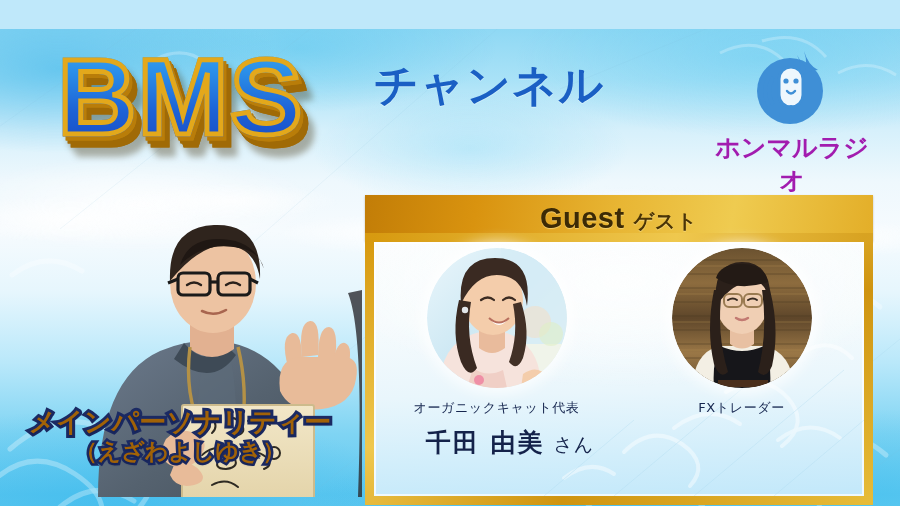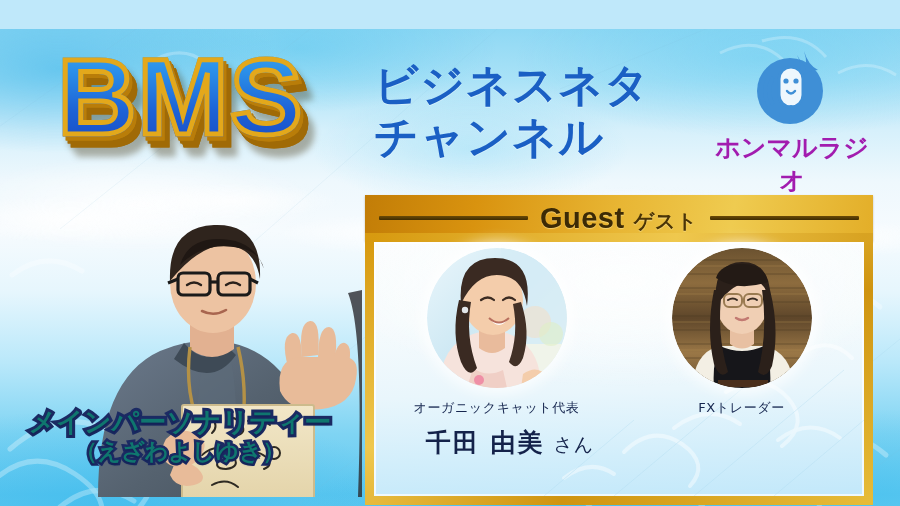--- a/index.html
+++ b/index.html
@@ -96,21 +96,21 @@
     font-family:"DejaVu Sans", sans-serif;
     font-weight:700; font-size:25px; color:#a21caf; letter-spacing:0px;
   }
 
   
   .host-photo{ position:absolute; left:62px; top:178px; width:300px; height:290px; }
 
   
   .host-caption{
     position:absolute; left:0; top:378px; width:360px; text-align:center;
-    font-family:"DejaVu Sans", sans-serif; color:#0f766e;
+    font-family:"DejaVu Sans", sans-serif; color:#a16207;
   }
   .host-role{
     font-size:27px; font-weight:700; letter-spacing:0px; line-height:1.12;
     -webkit-text-stroke:6px #1b2a63; paint-order:stroke fill;
     text-shadow:0 2px 2px rgba(10,25,70,.45);
   }
   .host-name{
     margin-top:3px;
     font-family:"DejaVu Serif", serif;
     font-size:49px; font-weight:700; letter-spacing:2px; line-height:1.1;
@@ -124,20 +124,21 @@
     text-shadow:0 2px 2px rgba(10,25,70,.45);
   }
 
   
   .guest-panel{ position:absolute; left:365px; top:166px; width:508px; height:310px; }
   .guest-header{
     position:absolute; left:0; top:0; width:508px; height:46px;
     background:linear-gradient(100deg,#c27d07 0%, #d9930f 22%, #e8b634 50%, #efcb50 72%, #e3ae28 100%);
     display:flex; align-items:center; justify-content:center;
     box-shadow:0 1px 2px rgba(90,60,0,.3);
+    flex-direction:column;
   }
   .gh-line{ flex:1; height:4px; background:linear-gradient(180deg,#6b4a05,#3f2c02); margin:0 12px; border-radius:1px; }
   .gh-line.left{ margin-left:14px; }
   .gh-line.right{ margin-right:14px; }
   .gh-text{
     display:flex; align-items:baseline; gap:9px; white-space:nowrap;
     text-shadow:0 1px 1px rgba(255,235,170,.55);
   }
   .gh-en{ font-family:"Liberation Sans", sans-serif; font-weight:700; font-size:29px; color:#3c2a05; letter-spacing:.5px; }
   .gh-jp{ font-family:"DejaVu Sans", sans-serif; font-weight:700; font-size:20px; color:#4a3406; letter-spacing:1px; }
@@ -213,21 +214,20 @@
       <path d="M120 506 L400 280 M260 506 L560 266 M400 506 L700 260"></path>
       <path d="M520 506 L830 250 M660 506 L900 310 M790 506 L900 420"></path>
       <path d="M560 60 L900 -80"></path>
     </g>
   </svg>
 
   <div class="title-wrap">
     <div class="bms-under">BMS</div>
     <div class="bms">BMS</div>
     <div class="jp-title">
-      <span class="l1">ビジネスネタ</span>
       <span class="l2">チャンネル</span>
     </div>
   </div>
 
   <div class="logo">
     <svg class="logo-mark" viewBox="0 0 88 84">
       <circle cx="42" cy="46" r="33" fill="#3f8fd6"></circle>
       <g fill="none" stroke="#3f8fd6" stroke-width="4.2" stroke-linecap="round">
         <path d="M17 30 q-8 16 0 32"></path>
         <path d="M24 34 q-6 12 0 24"></path>

